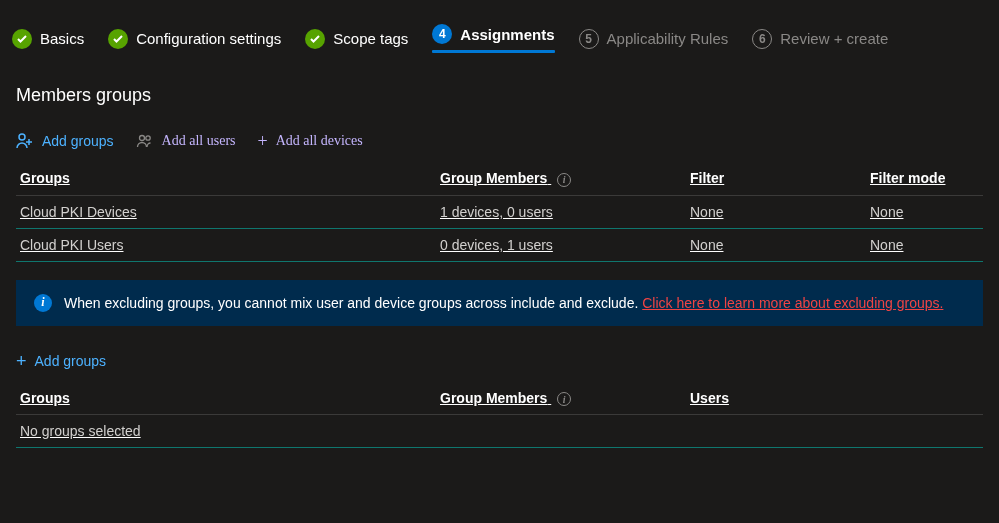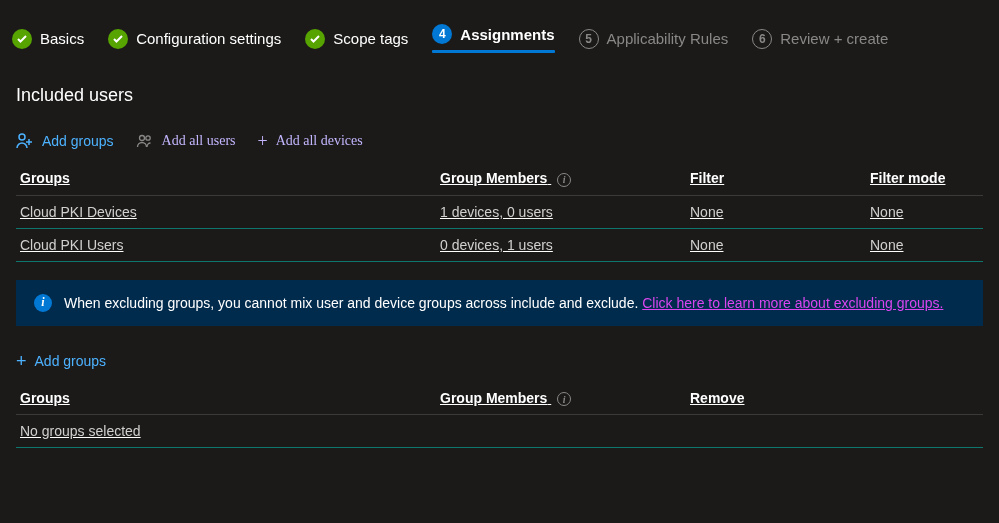--- a/index.html
+++ b/index.html
@@ -70,21 +70,21 @@
       background: #002b4d;
       display: flex; align-items: center; gap: 12px;
       padding: 14px 18px; margin: 18px 0;
     }
     .banner-icon {
       width: 18px; height: 18px; border-radius: 50%;
       background: #0078d4; color: #fff;
       display:flex; align-items:center; justify-content:center;
       font-size: 12px; font-weight: 700; font-style: italic; font-family: serif;
     }
-    .banner a { color: #d946ef; text-decoration: underline; }
+    .banner a { color: #ef4444; text-decoration: underline; }
 
     .excluded .thead, .excluded .trow { grid-template-columns: 420px 250px 1fr; }
     .trow.empty { color:#d2d0ce; }
   </style>
 </head>
 <body>
 
 <div class="wizard">
   <div class="step step-complete">
     <span class="step-circle">
@@ -122,21 +122,21 @@
     <span class="step-label">Applicability Rules</span>
   </div>
   <div class="step step-pending">
     <span class="step-circle">6</span>
     <span class="step-label">Review + create</span>
   </div>
 </div>
 
 <div class="content">
 
-  <h2 class="section">Included users</h2>
+  <h2 class="section">Members groups</h2>
 
   <div class="toolbar">
     <div class="tool tool-primary">
       <svg width="18" height="18" viewBox="0 0 18 18">
         <circle cx="6" cy="5" r="3" fill="none" stroke="#4db2ff" stroke-width="1.5"></circle>
         <path d="M1 16c0-3 2.5-5 5-5s5 2 5 5" fill="none" stroke="#4db2ff" stroke-width="1.5"></path>
         <path d="M13 7v6M10 10h6" stroke="#4db2ff" stroke-width="1.5"></path>
       </svg>
       <span>Add groups</span>
     </div>
@@ -195,21 +195,21 @@
     </div>
   </div>
 
   <div class="table excluded">
     <div class="thead">
       <div>Groups</div>
       <div>
         <span>Group Members</span>
         <span class="info-icon">i</span>
       </div>
-      <div>Remove</div>
+      <div>Users</div>
     </div>
     <div class="trow empty">
       <div>No groups selected</div>
       <div></div>
         <div></div>
     </div>
   </div>
 </div>
 
 </body></html>

